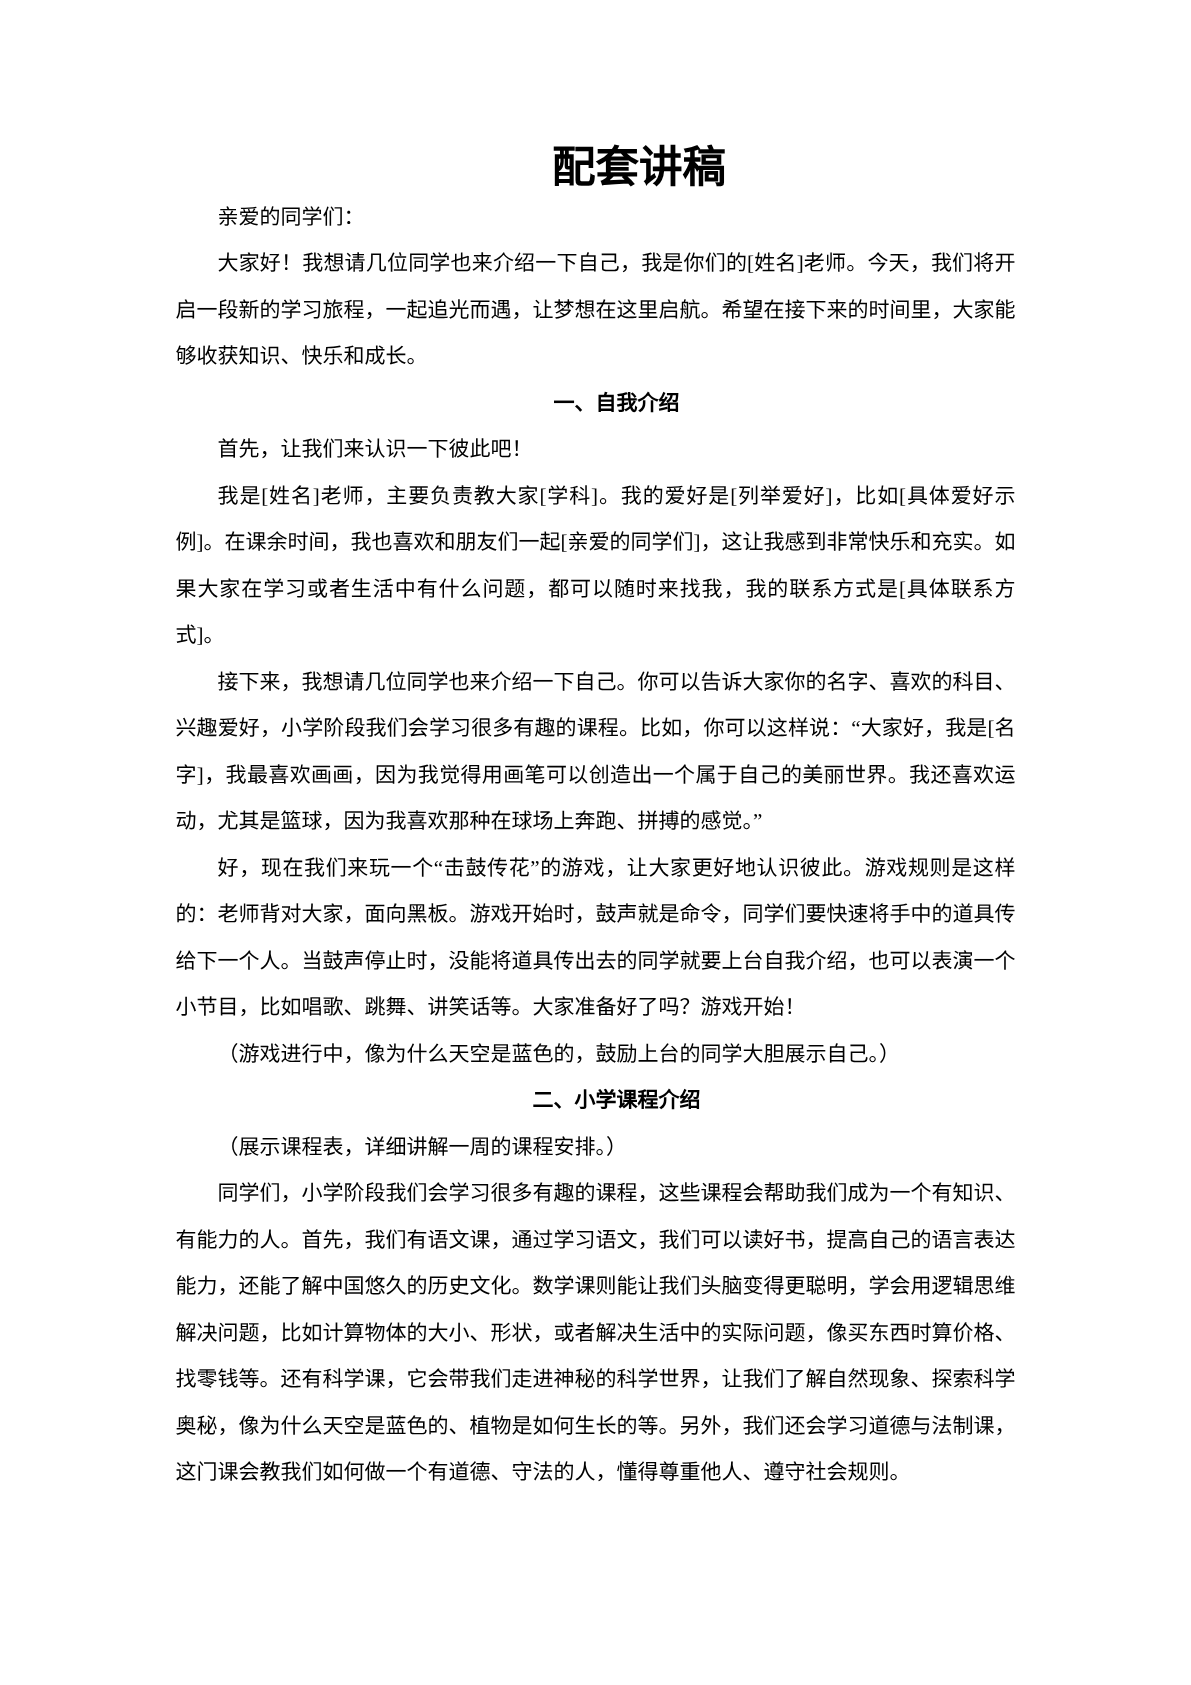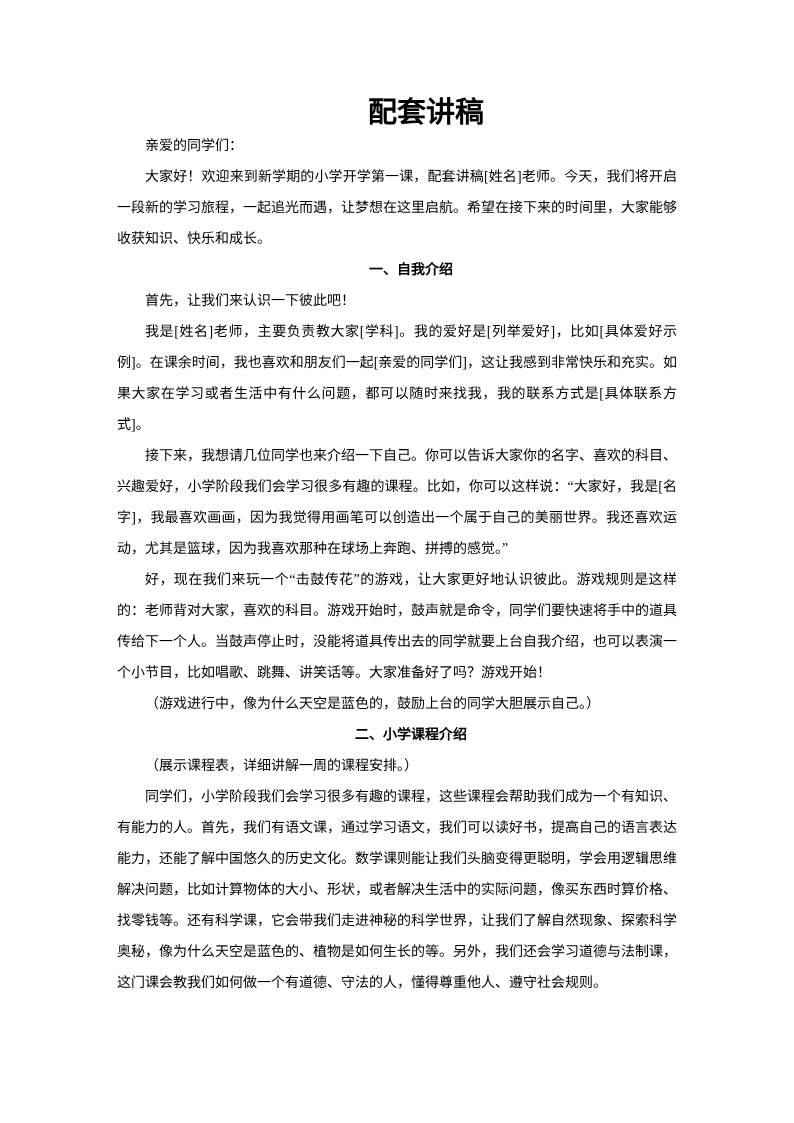--- a/index.html
+++ b/index.html
@@ -49,25 +49,25 @@
   }
 </style>
 </head>
 <body>
 
 <div class="page">
   <div class="doc">
     <h1 class="doc-title">配套讲稿</h1>
     <div class="doc-body">
       <p class="para">亲爱的同学们：</p>
-      <p class="para">大家好！欢迎来到新学期的小学开学第一课，配套讲稿[姓名]老师。今天，我们将开启一段新的学习旅程，一起追光而遇，让梦想在这里启航。希望在接下来的时间里，大家能够收获知识、快乐和成长。</p>
+      <p class="para">大家好！我想请几位同学也来介绍一下自己，我是你们的[姓名]老师。今天，我们将开启一段新的学习旅程，一起追光而遇，让梦想在这里启航。希望在接下来的时间里，大家能够收获知识、快乐和成长。</p>
       <h2 class="para heading">一、自我介绍</h2>
       <p class="para">首先，让我们来认识一下彼此吧！</p>
       <p class="para">我是[姓名]老师，主要负责教大家[学科]。我的爱好是[列举爱好]，比如[具体爱好示例]。在课余时间，我也喜欢和朋友们一起[亲爱的同学们]，这让我感到非常快乐和充实。如果大家在学习或者生活中有什么问题，都可以随时来找我，我的联系方式是[具体联系方式]。</p>
       <p class="para">接下来，我想请几位同学也来介绍一下自己。你可以告诉大家你的名字、喜欢的科目、兴趣爱好，小学阶段我们会学习很多有趣的课程。比如，你可以这样说：“大家好，我是[名字]，我最喜欢画画，因为我觉得用画笔可以创造出一个属于自己的美丽世界。我还喜欢运动，尤其是篮球，因为我喜欢那种在球场上奔跑、拼搏的感觉。”</p>
-      <p class="para">好，现在我们来玩一个“击鼓传花”的游戏，让大家更好地认识彼此。游戏规则是这样的：老师背对大家，喜欢的科目。游戏开始时，鼓声就是命令，同学们要快速将手中的道具传给下一个人。当鼓声停止时，没能将道具传出去的同学就要上台自我介绍，也可以表演一个小节目，比如唱歌、跳舞、讲笑话等。大家准备好了吗？游戏开始！</p>
+      <p class="para">好，现在我们来玩一个“击鼓传花”的游戏，让大家更好地认识彼此。游戏规则是这样的：老师背对大家，面向黑板。游戏开始时，鼓声就是命令，同学们要快速将手中的道具传给下一个人。当鼓声停止时，没能将道具传出去的同学就要上台自我介绍，也可以表演一个小节目，比如唱歌、跳舞、讲笑话等。大家准备好了吗？游戏开始！</p>
       <p class="para">（游戏进行中，像为什么天空是蓝色的，鼓励上台的同学大胆展示自己。）</p>
       <h2 class="para heading">二、小学课程介绍</h2>
       <p class="para">（展示课程表，详细讲解一周的课程安排。）</p>
       <p class="para">同学们，小学阶段我们会学习很多有趣的课程，这些课程会帮助我们成为一个有知识、有能力的人。首先，我们有语文课，通过学习语文，我们可以读好书，提高自己的语言表达能力，还能了解中国悠久的历史文化。数学课则能让我们头脑变得更聪明，学会用逻辑思维解决问题，比如计算物体的大小、形状，或者解决生活中的实际问题，像买东西时算价格、找零钱等。还有科学课，它会带我们走进神秘的科学世界，让我们了解自然现象、探索科学奥秘，像为什么天空是蓝色的、植物是如何生长的等。另外，我们还会学习道德与法制课，这门课会教我们如何做一个有道德、守法的人，懂得尊重他人、遵守社会规则。</p>
     </div>
   </div>
 </div>
 
 </body></html>

